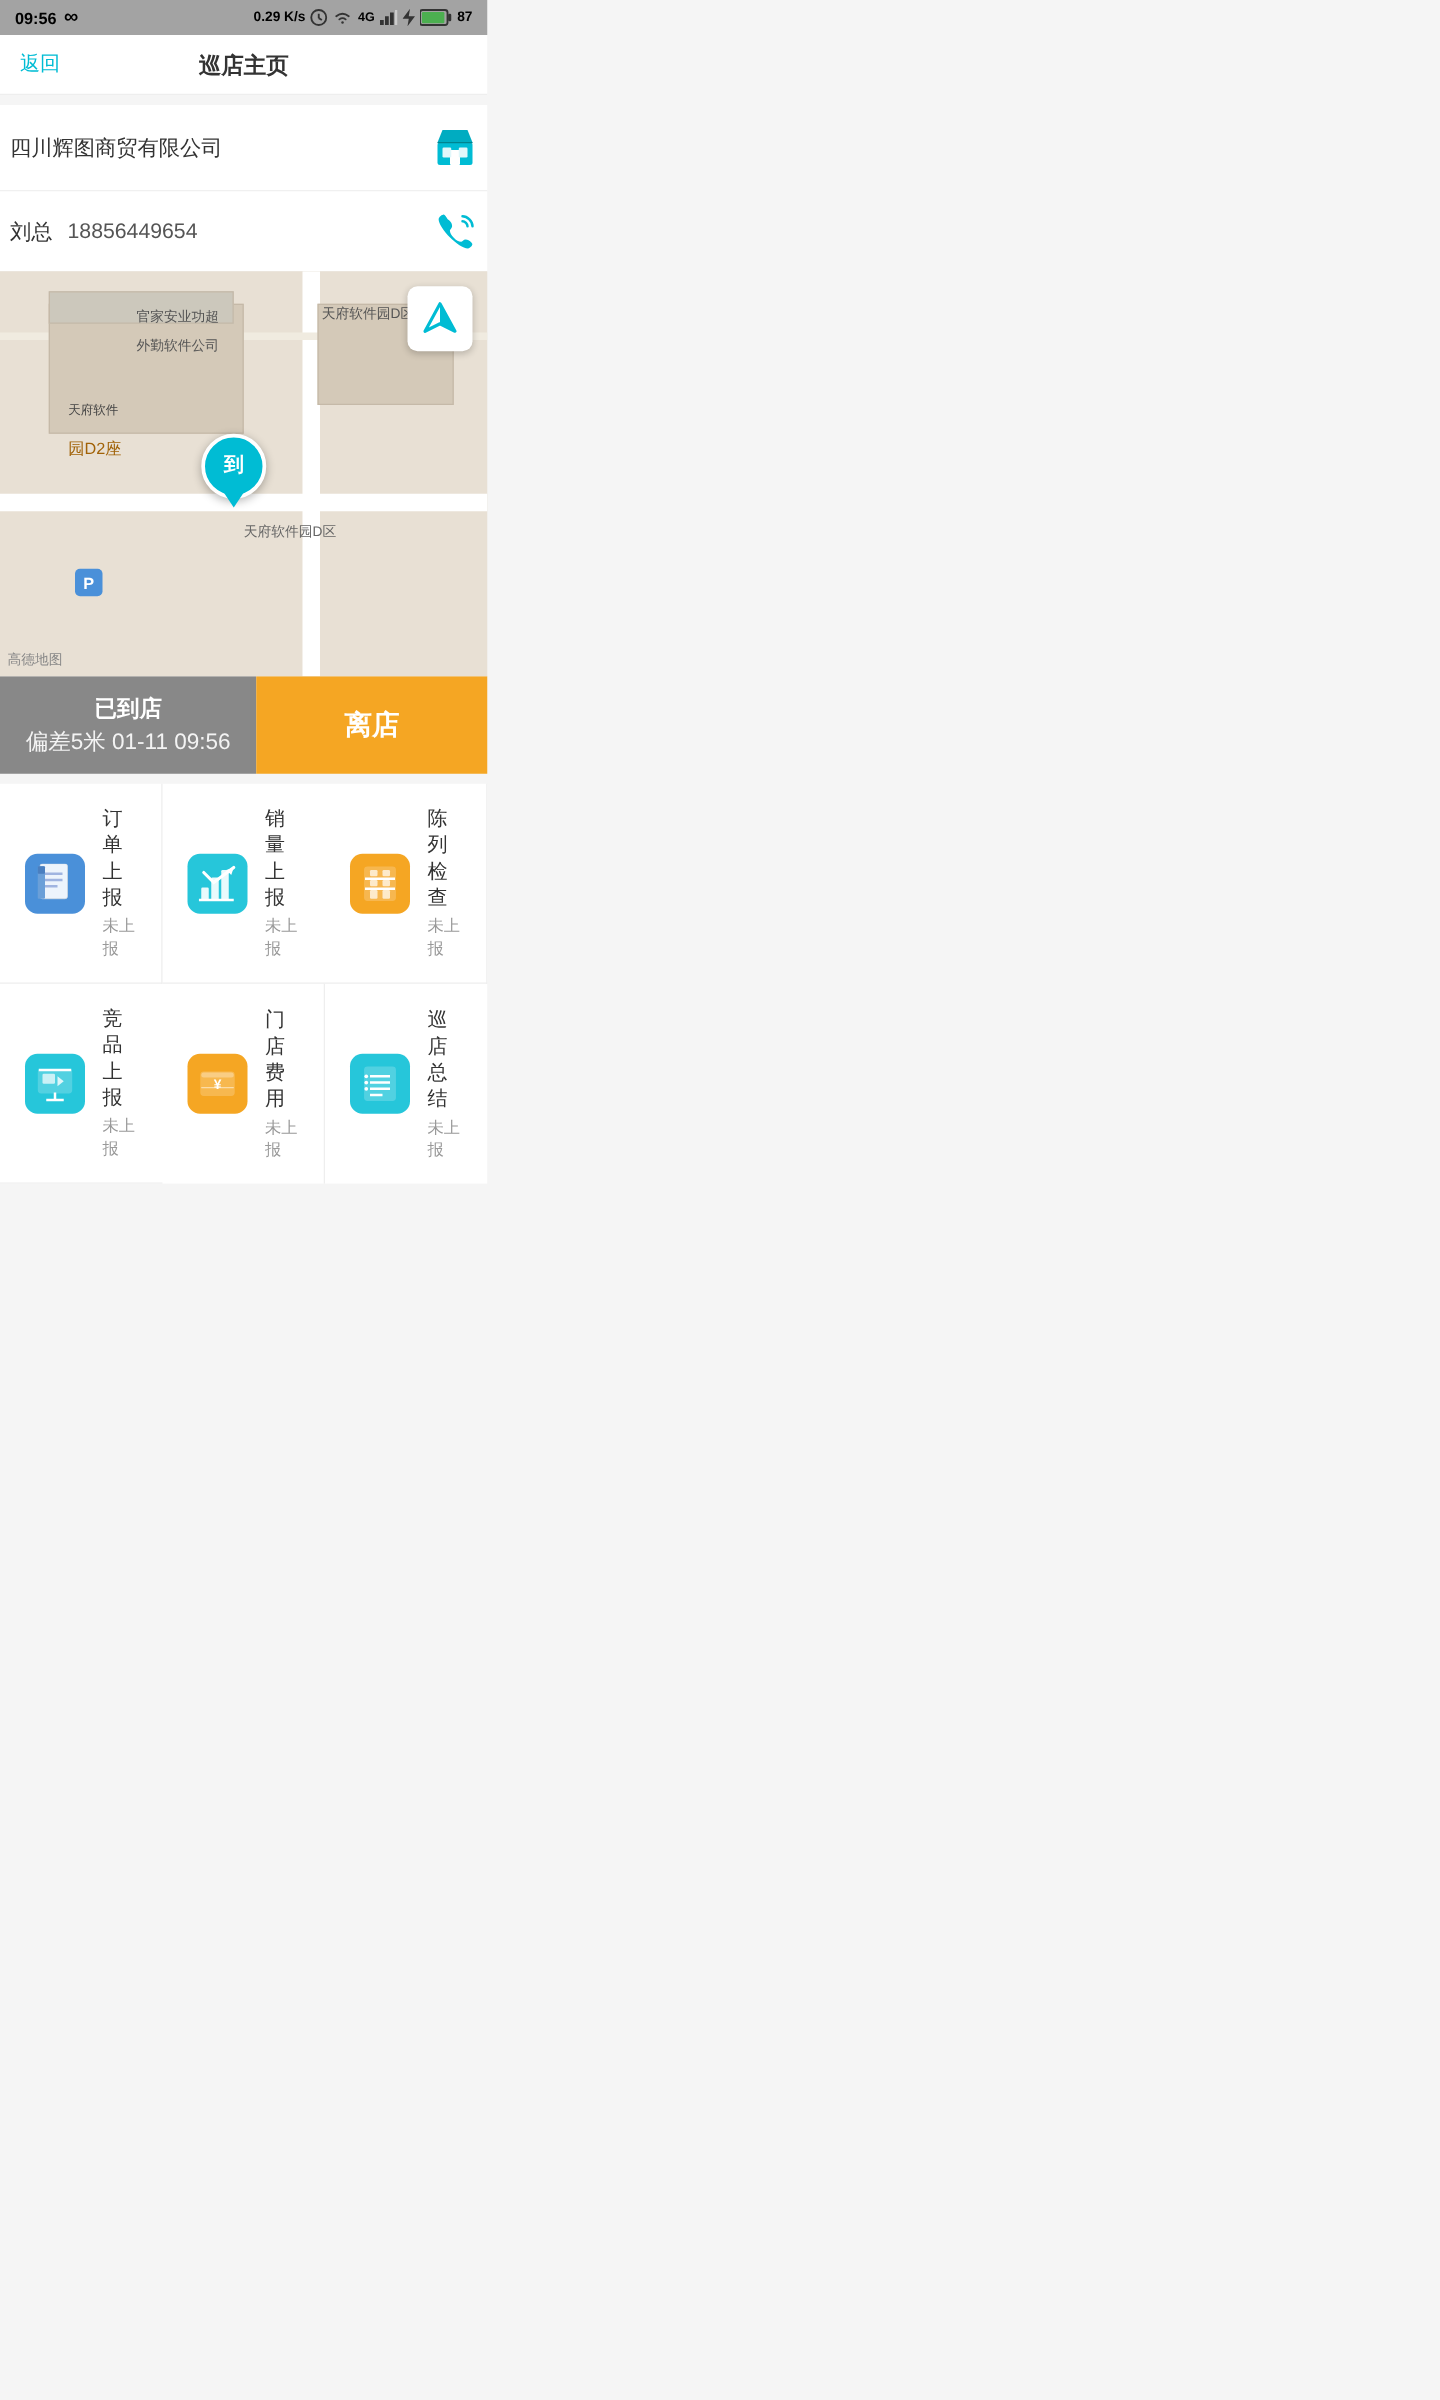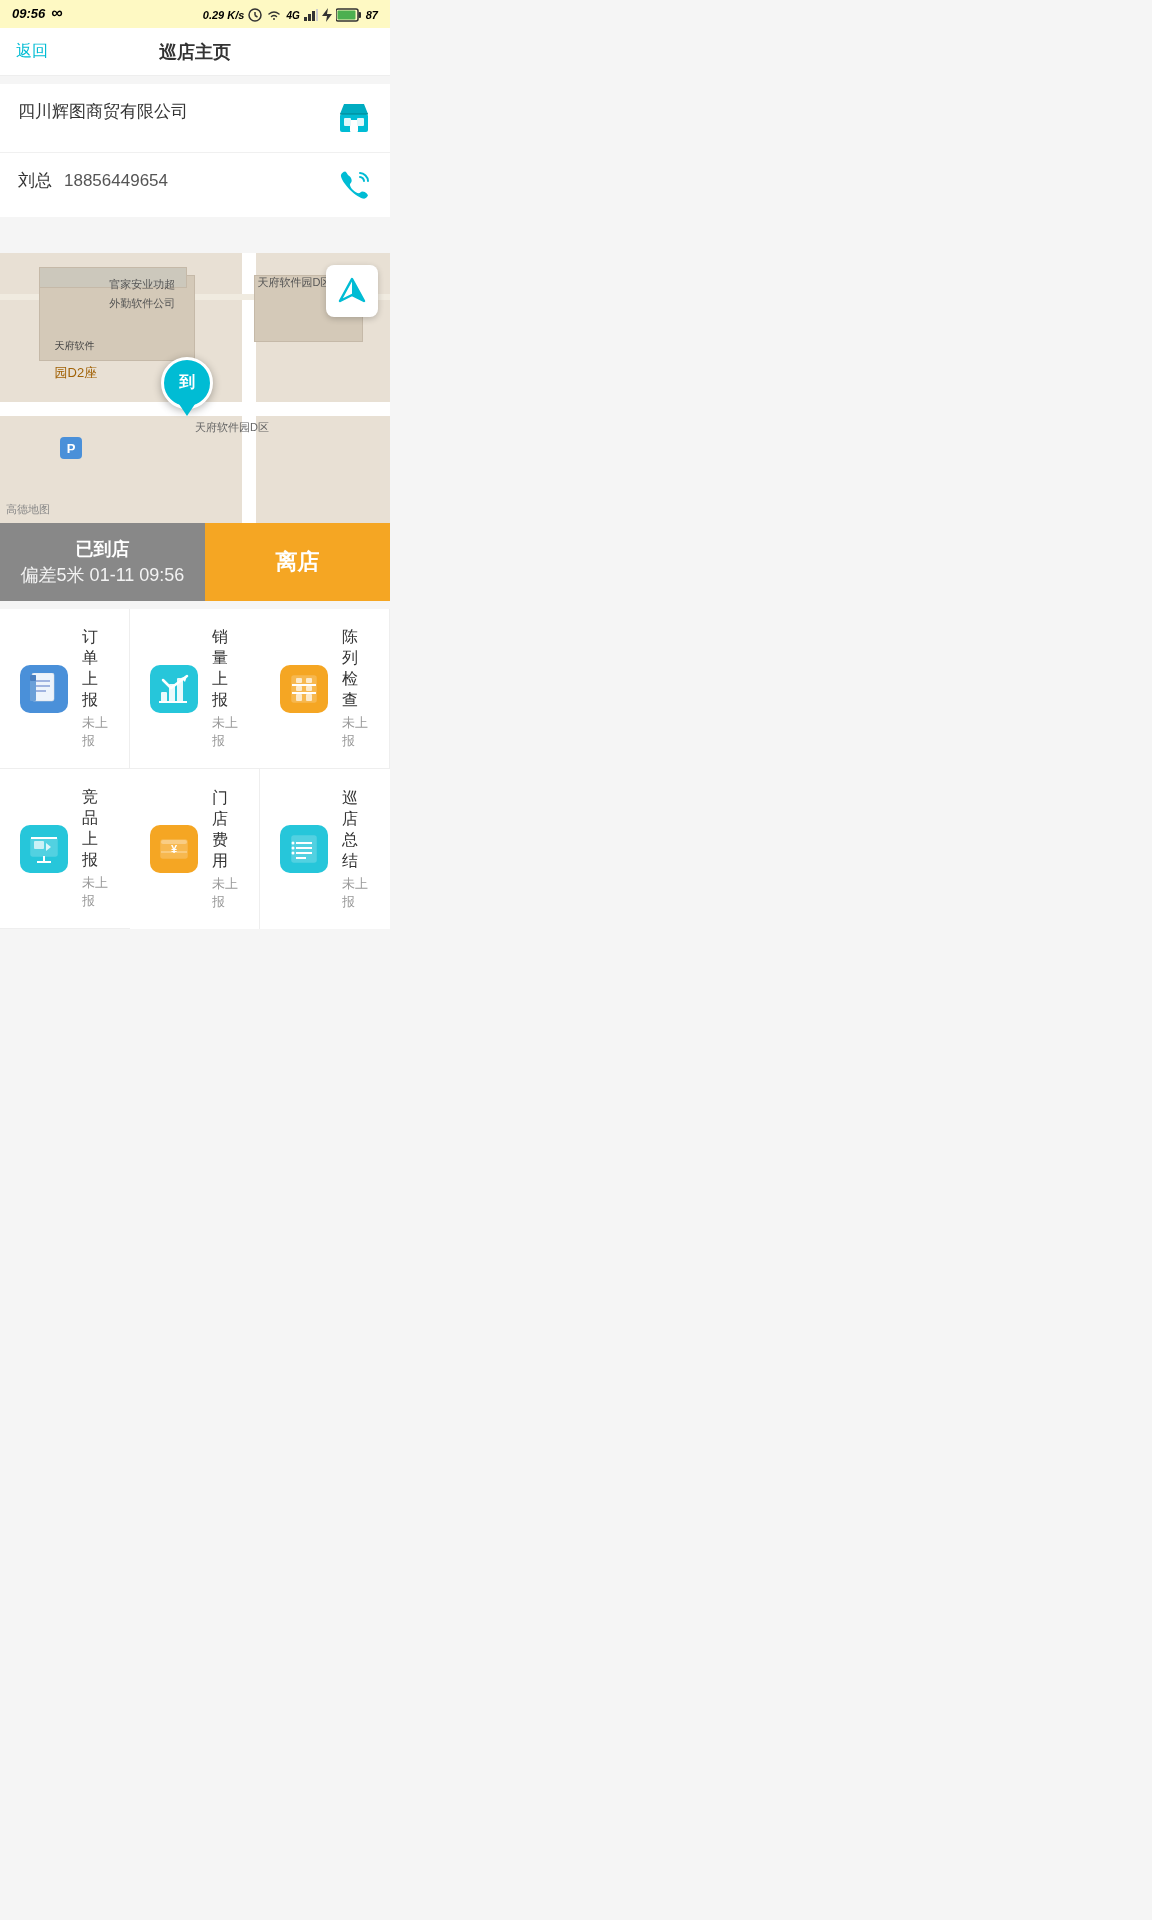--- a/index.html
+++ b/index.html
@@ -7,29 +7,28 @@
     body {
       width: 390px;
       min-height: 650px;
       font-family: -apple-system, 'PingFang SC', 'Hiragino Sans GB', sans-serif;
       background: #f5f5f5;
       overflow-x: hidden;
     }
 
     
     .status-bar {
-      background: #fef9c3;
+      background: #a3a3a3;
       display: flex;
       justify-content: space-between;
-      align-items: flex-end;
+      align-items: center;
       padding: 6px 12px;
       font-size: 13px;
       font-weight: 600;
       height: 28px;
-      font-style: italic;
     }
     .status-left { display: flex; align-items: center; gap: 6px; }
     .status-right { display: flex; align-items: center; gap: 4px; font-size: 11px; }
 
     
     .header {
       background: #fff;
       display: flex;
       align-items: center;
       justify-content: center;
@@ -52,23 +51,23 @@
       color: #333;
     }
 
     
     .info-section {
       background: #fff;
       margin-top: 8px;
     }
     .info-row {
       display: flex;
-      align-items: flex-start;
+      align-items: center;
       justify-content: space-between;
-      padding: 16px 18px;
+      padding: 16px 8px;
       border-bottom: 1px solid #f0f0f0;
     }
     .info-row:last-child { border-bottom: none; }
     .company-name {
       font-size: 17px;
       color: #333;
       font-weight: 500;
     }
     .contact-info {
       display: flex;
@@ -77,24 +76,23 @@
       font-size: 17px;
       color: #333;
     }
     .contact-name { font-weight: 500; }
     .contact-phone { color: #555; }
 
     
     .map-container {
       position: relative;
       width: 100%;
-      height: 270px;
+      height: 324px;
       overflow: hidden;
       background: #e8e0d4;
-      margin-top: 36px;
     }
     .map-bg {
       width: 100%;
       height: 100%;
       position: relative;
     }
 
     
     .road-h {
       position: absolute;

